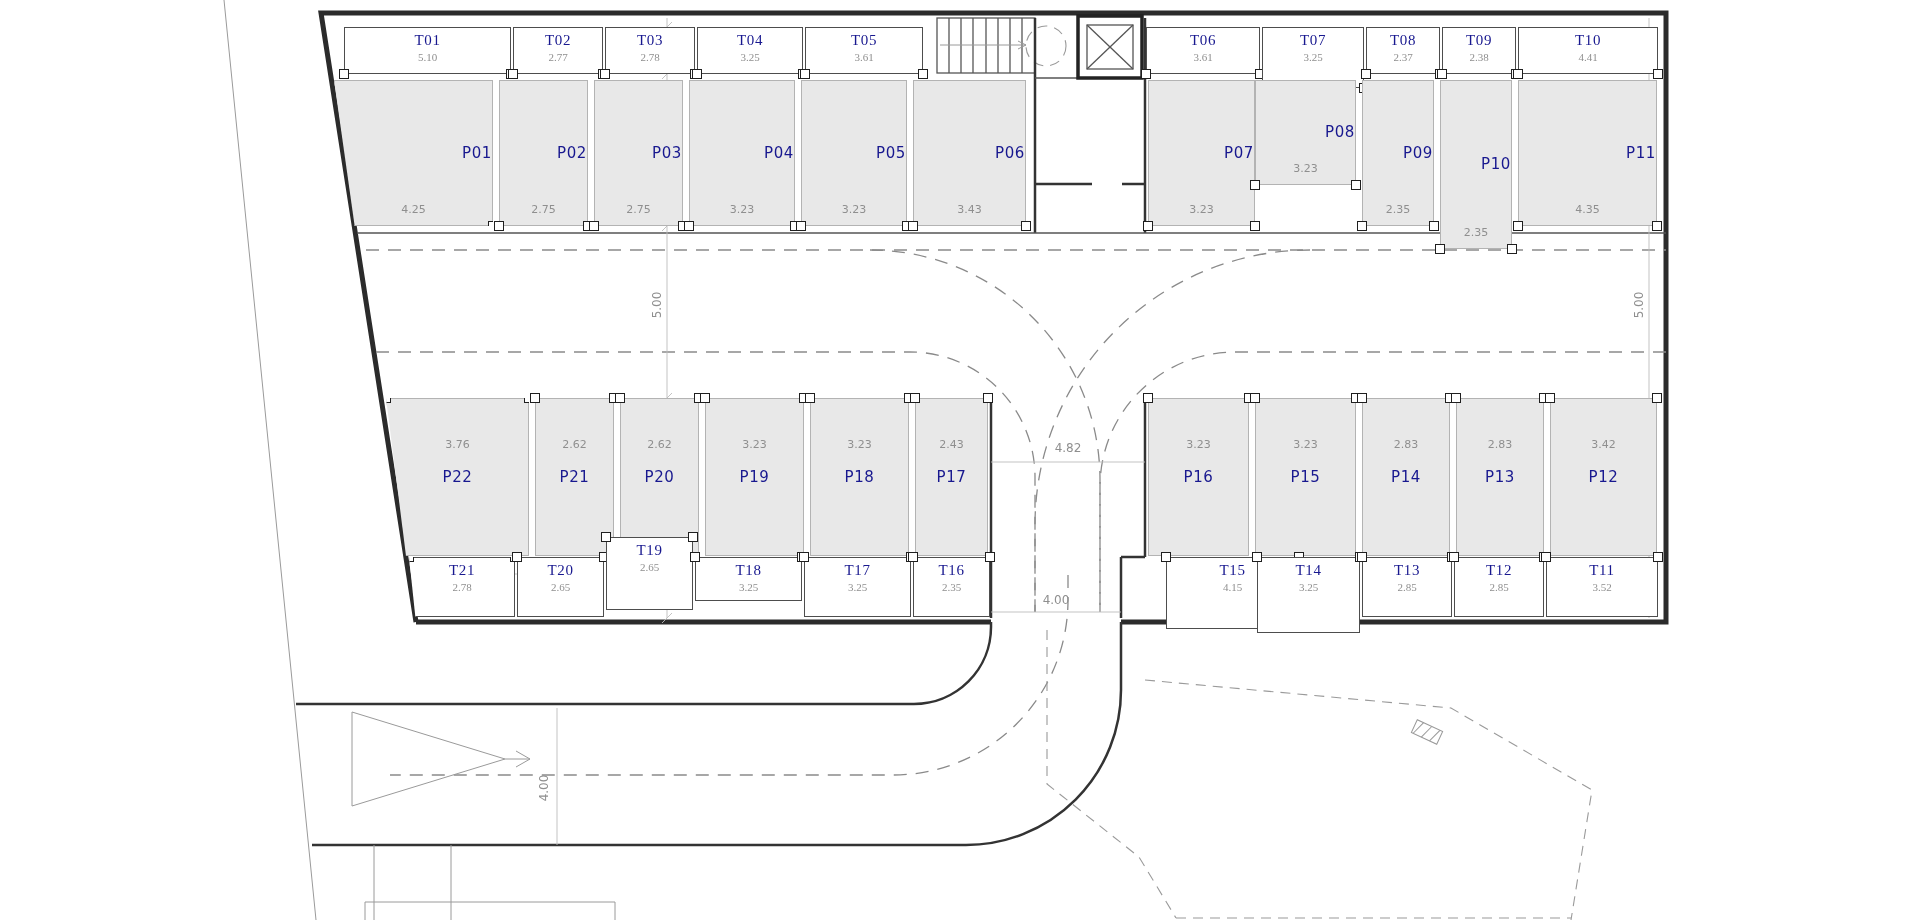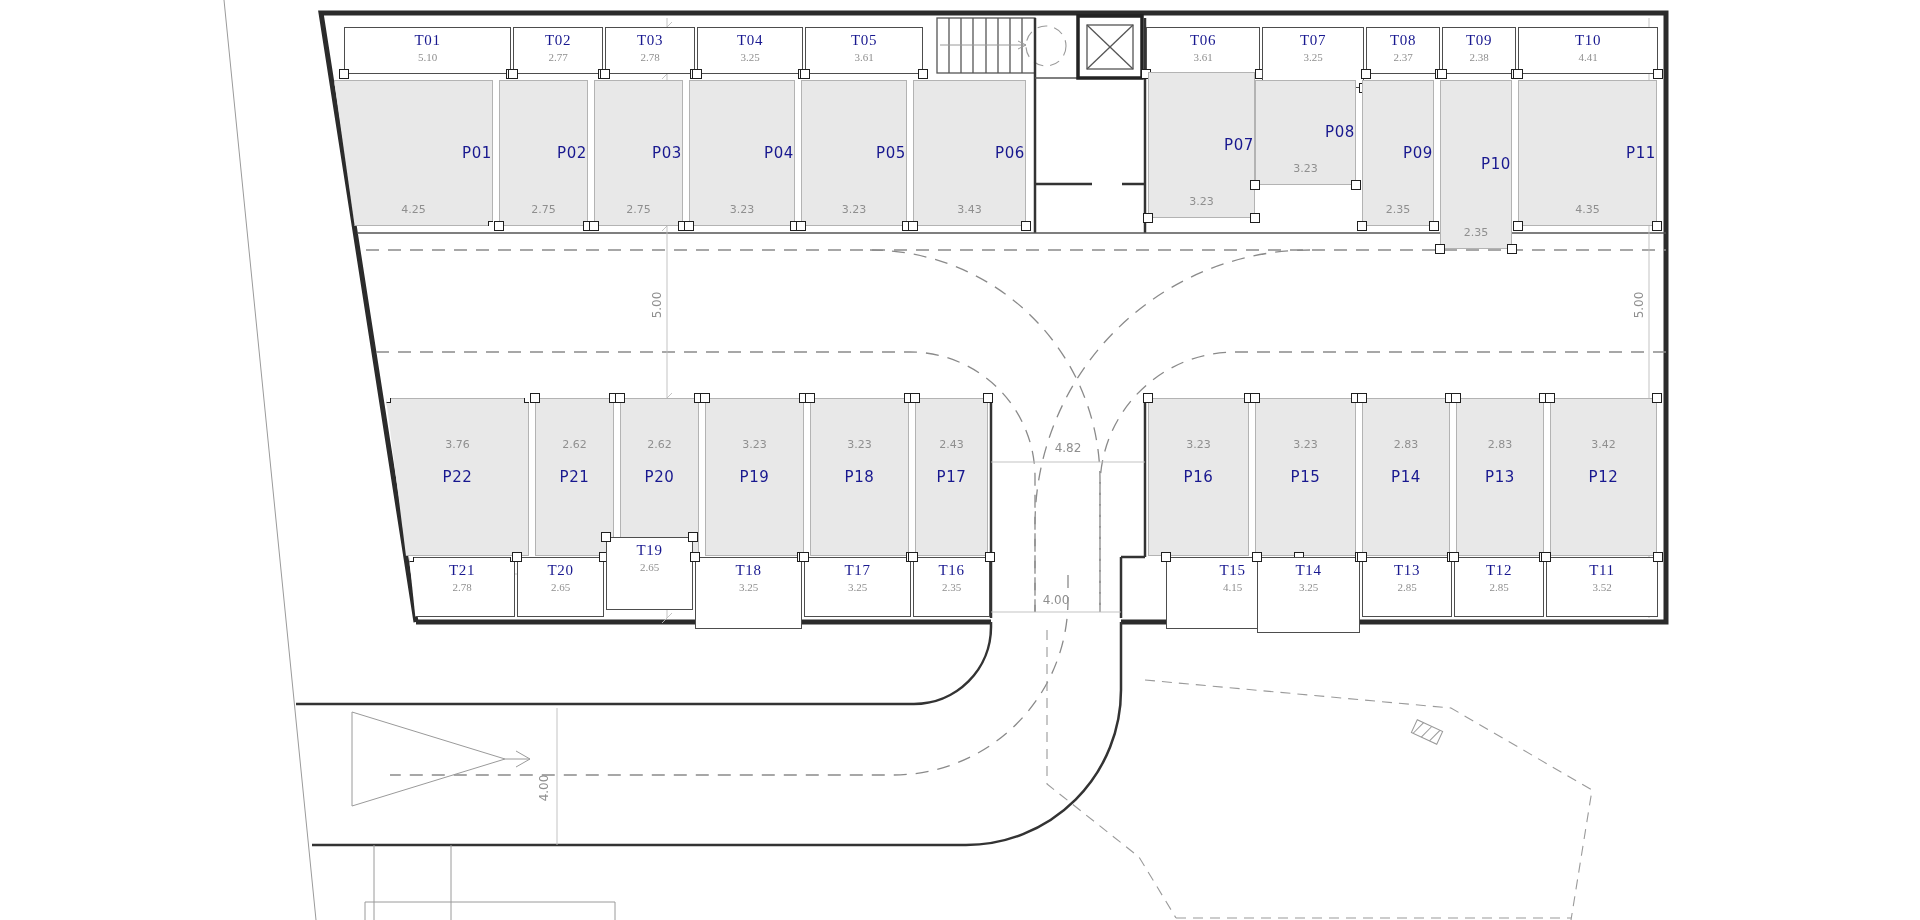--- a/index.html
+++ b/index.html
@@ -228,21 +228,21 @@
         <span class="pdim">3.23</span>
       </div>
   <div class="cell pt" style="left:801px;top:80px;width:106px;height:146px">
         <span class="plbl">P05</span>
         <span class="pdim">3.23</span>
       </div>
   <div class="cell pt" style="left:913px;top:80px;width:113px;height:146px">
         <span class="plbl">P06</span>
         <span class="pdim">3.43</span>
       </div>
-  <div class="cell pt" style="left:1148px;top:72px;width:107px;height:146px">
+  <div class="cell pt" style="left:1148px;top:80px;width:107px;height:146px">
         <span class="plbl">P07</span>
         <span class="pdim">3.23</span>
       </div>
   <div class="cell pt" style="left:1255px;top:80px;width:101px;height:105px">
         <span class="plbl">P08</span>
         <span class="pdim">3.23</span>
       </div>
   <div class="cell pt" style="left:1362px;top:80px;width:72px;height:146px">
         <span class="plbl">P09</span>
         <span class="pdim">2.35</span>
@@ -310,21 +310,21 @@
         <span class="pdim">2.78</span>
       </div>
   <div class="cell tb" style="left:517px;top:557px;width:87px;height:60px">
         <span class="plbl">T20</span>
         <span class="pdim">2.65</span>
       </div>
   <div class="cell tb" style="left:606px;top:537px;width:87px;height:73px">
         <span class="plbl">T19</span>
         <span class="pdim">2.65</span>
       </div>
-  <div class="cell tb" style="left:695px;top:557px;width:107px;height:72px">
+  <div class="cell tb" style="left:695px;top:557px;width:107px;height:44px">
         <span class="plbl">T18</span>
         <span class="pdim">3.25</span>
       </div>
   <div class="cell tb" style="left:804px;top:557px;width:107px;height:60px">
         <span class="plbl">T17</span>
         <span class="pdim">3.25</span>
       </div>
   <div class="cell tb" style="left:913px;top:557px;width:77px;height:60px">
         <span class="plbl">T16</span>
         <span class="pdim">2.35</span>

